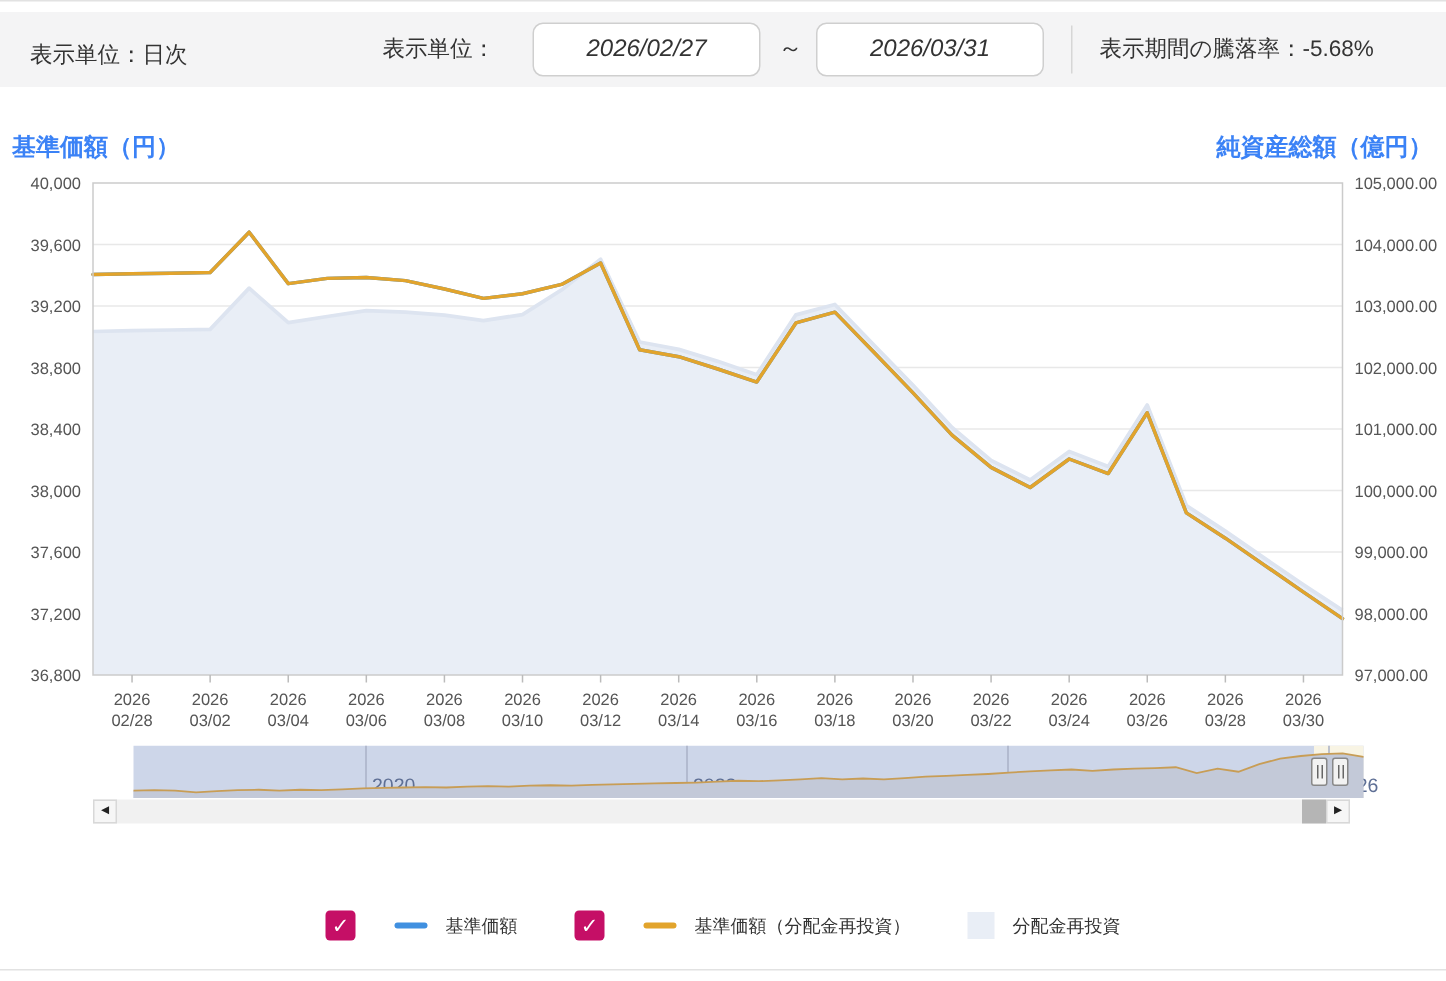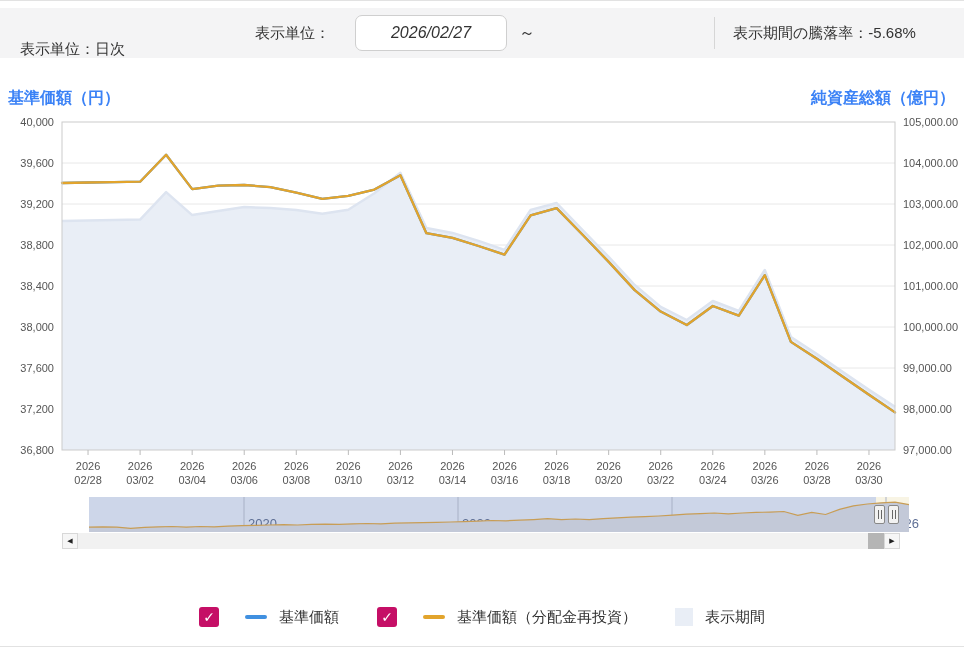--- a/index.html
+++ b/index.html
@@ -2,21 +2,21 @@
 <html><head>
 <meta charset="utf-8">
 <style>
   html,body{margin:0;padding:0;background:#fff;}
   .page{position:relative;width:964px;height:654px;background:#fff;overflow:hidden;
         font-family:"Liberation Sans","DejaVu Sans",sans-serif;color:#333;}
   .frame{position:absolute;left:0;top:0;width:964px;height:645px;
          border-top:1px solid #e2e2e2;border-bottom:1px solid #e2e2e2;pointer-events:none;}
   
   .topbar{position:absolute;left:0;top:8px;width:964px;height:50px;background:#f4f4f5;}
-  .topbar .unit{position:absolute;left:20px;top:16px;height:50px;line-height:50px;font-size:15px;}
+  .topbar .unit{position:absolute;left:20px;top:4px;height:50px;line-height:50px;font-size:15px;}
   .topbar .plabel{position:absolute;left:255px;top:0;height:50px;line-height:50px;font-size:15px;}
   .dateinput{position:absolute;top:7px;width:150px;height:34px;background:#fff;border:1px solid #cfcfcf;
              border-radius:7px;text-align:center;line-height:34px;font-size:16px;cursor:pointer;font-style:italic;}
   .di1{left:355px;} .di2{left:544px;}
   .tilde{position:absolute;left:510px;top:0;width:34px;height:50px;line-height:50px;text-align:center;font-size:16px;}
   .vsep{position:absolute;left:714px;top:9px;width:1px;height:32px;background:#d6d6d6;}
   .change{position:absolute;left:733px;top:0;height:50px;line-height:50px;font-size:15px;}
   
   .axis-title{position:absolute;top:88px;font-size:16px;color:#3b82f6;font-weight:bold;}
   .axis-title.left{left:8px;}
@@ -37,33 +37,34 @@
   .sb-thumb{position:absolute;top:0;left:806px;width:16px;height:16px;background:#b5b5b5;cursor:grab;}
   
   .legend{position:absolute;left:0;top:599px;width:964px;height:36px;display:flex;
           align-items:center;justify-content:center;}
   .litem{display:flex;align-items:center;margin:0 19px;}
   .cb{width:20px;height:20px;border-radius:3px;display:inline-flex;align-items:center;justify-content:center;
       margin-right:26px;cursor:pointer;}
   .cb .check{color:#fff;font-size:14px;font-weight:bold;line-height:1;}
   .swatch-line{width:22px;height:4px;border-radius:2px;margin-right:12px;}
   .swatch-area{width:18px;height:18px;margin-right:12px;}
-  .llabel{font-size:15px;color:#333;}
+  .llabel{font-size:12px;color:#333;}
 </style>
 </head>
 <body>
 
 <div class="page">
   <div class="frame"></div>
 
   <div class="topbar">
     <span class="unit">表示単位：日次</span>
     <span class="plabel">表示単位：</span>
     <div class="dateinput di1">2026/02/27</div>
     <span class="tilde">～</span>
+    <div class="dateinput di2">2026/03/31</div>
     <div class="vsep"></div>
     <span class="change">表示期間の騰落率：-5.68%</span>
   </div>
 
   <div class="axis-title left">基準価額（円）</div>
   <div class="axis-title right">純資産総額（億円）</div>
 
   <svg class="chart" width="964" height="412">
       <text x="54" y="44" text-anchor="end" font-size="11" fill="#555">40,000</text>
       <line x1="62" y1="81" x2="895" y2="81" stroke="#e8e8e8" stroke-width="1"></line>
@@ -180,16 +181,16 @@
     </div>
     <div class="litem">
       <span class="cb" style="background: rgb(197, 15, 102);">
           <span class="check">✓</span>
         </span>
       <span class="swatch-line" style="background: rgb(226, 164, 44);"></span>
       <span class="llabel">基準価額（分配金再投資）</span>
     </div>
     <div class="litem">
       <span class="swatch-area" style="background: rgb(233, 238, 246);"></span>
-      <span class="llabel">表示期間</span>
+      <span class="llabel">分配金再投資</span>
     </div>
   </div>
 </div>
 
 </body></html>

